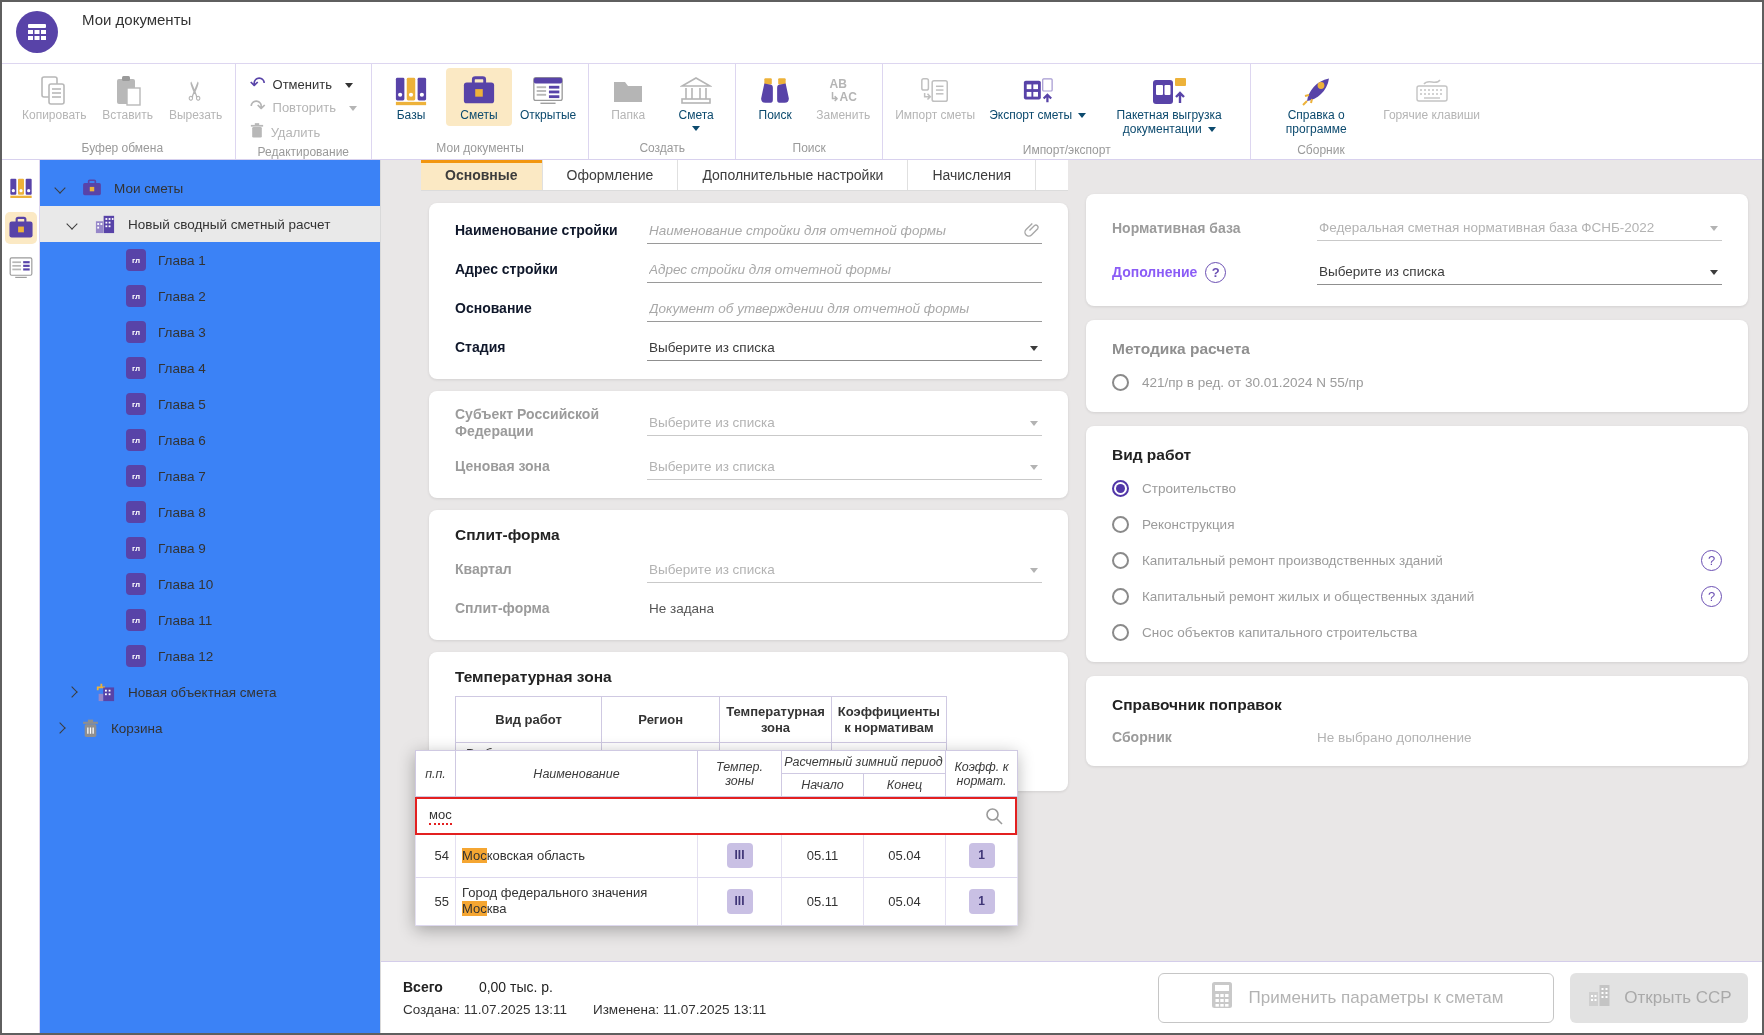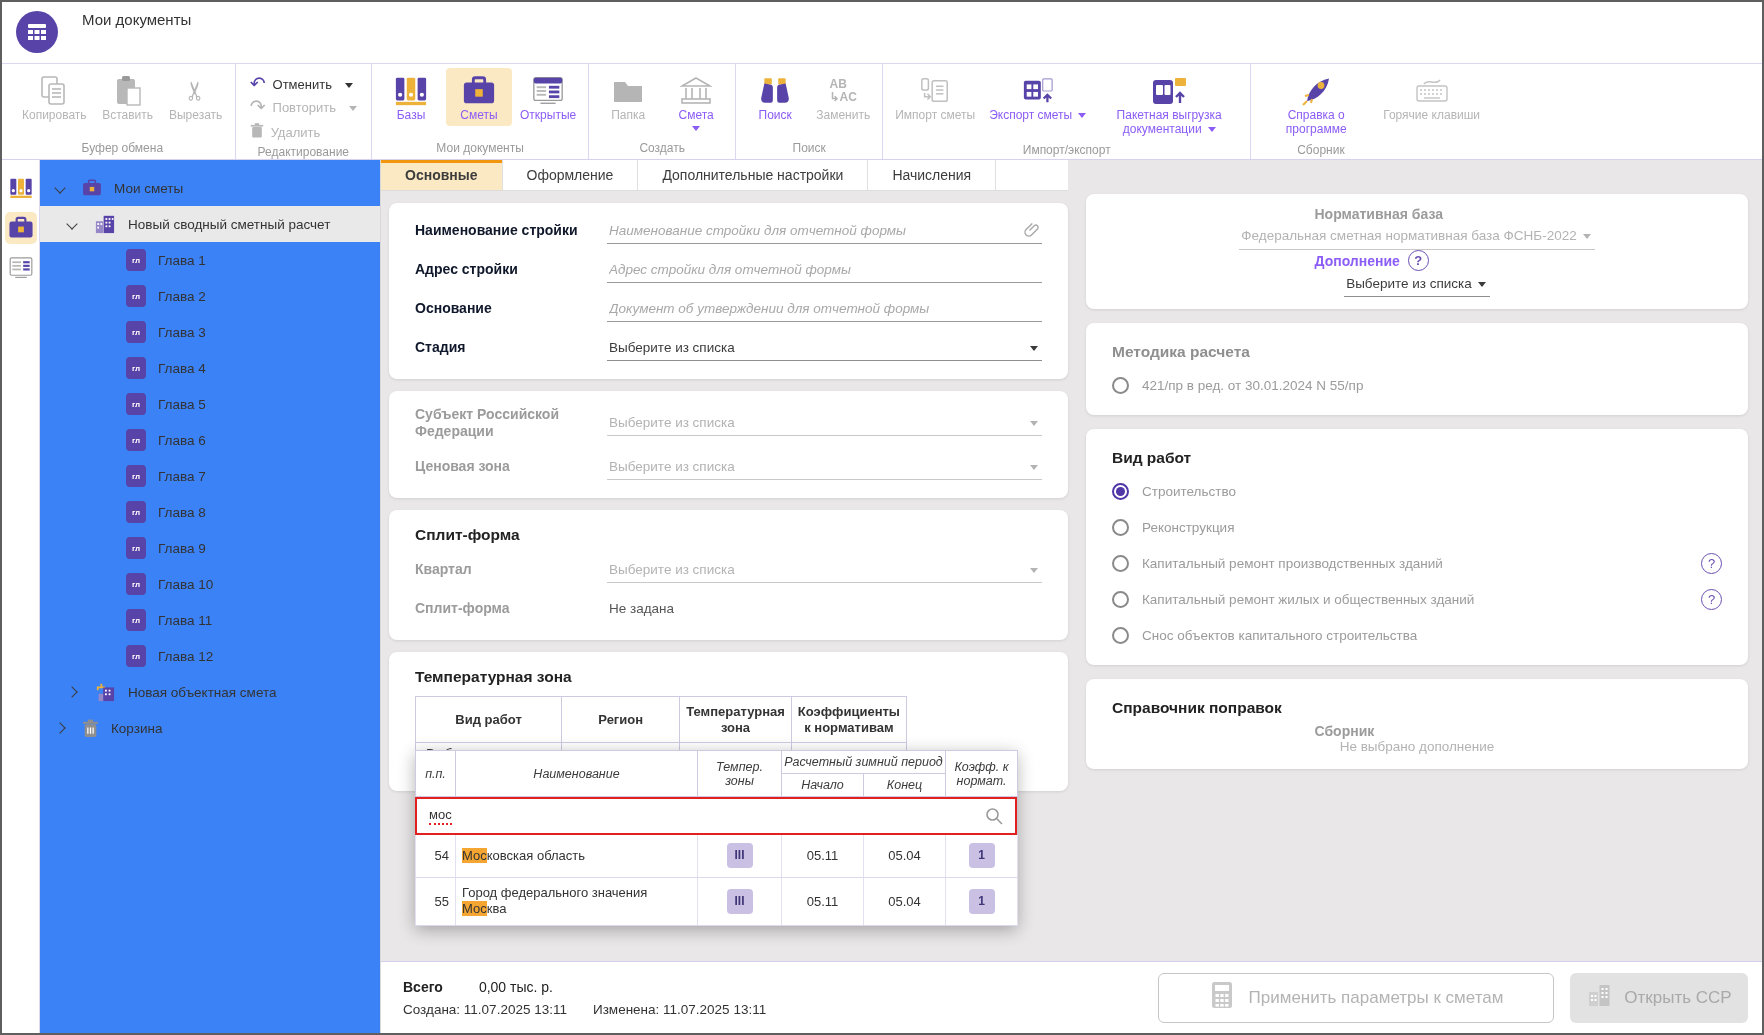--- a/index.html
+++ b/index.html
@@ -13,21 +13,21 @@
   .menubar { position:absolute; left:66px; bottom:0; display:flex; }
   .mitem { padding:6px 27px 8px 27px; font-size:15px; color:#474747; position:relative; cursor:default; }
   .mitem.active { font-weight:bold; color:#222; }
   .mitem.active::after { content:""; position:absolute; left:14px; right:14px; bottom:0; height:4px; background:#f5a623; border-radius:2px; }
 
   
   .tbar { height:96px; flex:none; display:flex; border-bottom:1px solid #d8d1ee; background:#fff; }
   .tgroup { display:flex; flex-direction:column; padding:4px 6px 2px 6px; border-right:1px solid #ddd6f0; }
   .tgroup:last-child { border-right:none; }
   .tbtns { flex:1; display:flex; align-items:flex-start; justify-content:center; gap:2px; }
-  .tbtn { min-width:66px; max-width:118px; padding:5px 6px 3px 6px; display:flex; flex-direction:column; align-items:center; border-radius:4px; font-size:12px; color:#8b5cf6; text-align:center; line-height:1.15; cursor:pointer; }
+  .tbtn { min-width:66px; max-width:118px; padding:5px 6px 3px 6px; display:flex; flex-direction:column; align-items:center; border-radius:4px; font-size:12px; color:#0c4a6e; text-align:center; line-height:1.15; cursor:pointer; }
   .tbtn .tico { height:36px; display:flex; align-items:center; justify-content:center; }
   .tbtn.sel { background:#fbe9c4; }
   .tbtn.dis { color:#b5b5b5; }
   .tglabel { text-align:center; font-size:12px; color:#9a9a9a; padding:3px 2px 2px 2px; white-space:nowrap; }
   .editcol { display:flex; flex-direction:column; gap:7px; padding:8px 8px 0 8px; }
   .erow { display:flex; align-items:center; gap:7px; font-size:13px; color:#333; cursor:pointer; }
   .erow.dis { color:#b5b5b5; }
   .eglyph { font-size:19px; line-height:16px; color:#5843a8; }
   .erow.dis .eglyph { color:#b5b5b5; }
   .caret { display:inline-block; width:0; height:0; border:4px solid transparent; border-top:5px solid currentColor; margin-left:6px; transform:translateY(3px); }
@@ -48,21 +48,21 @@
   .chv.right { transform:rotate(-45deg); }
   .lvl1 { padding-left:16px; }
   .lvl2 { padding-left:28px; }
   .lvl3 { padding-left:86px; }
   .t-ico { margin:0 12px 0 18px; flex:none; display:flex; align-items:center; }
   .ch-ico { width:20px; height:22px; border-radius:4px; background:#5843a8; color:#fff; font-size:8px; font-weight:bold; display:flex; align-items:center; justify-content:center; margin:0 12px 0 0; }
   .ch-ico::after { content:"гл"; }
 
   
   .content { flex:1; position:relative; background:#e9e7e7; display:flex; min-width:0; }
-  .maincol { width:697px; flex:none; display:flex; flex-direction:column; position:relative; }
+  .maincol { width:697px; flex:none; display:flex; flex-direction:column; position:relative;padding-left:40px; }
   .tabstrip { height:31px; flex:none; background:#fff; display:flex; border-bottom:1px solid #dcdcdc; margin-right:10px; }
   .mtab { padding:0 24px; display:flex; align-items:center; font-size:14px; color:#3c3c3c; border-right:1px solid #e0e0e0; cursor:pointer; position:relative; }
   .mtab.active { background:#fbe9c4; font-weight:bold; }
   .mtab.active::before { content:""; position:absolute; top:0; left:0; right:0; height:3px; background:#f2960f; }
   .cards { padding:12px 10px 0 8px; display:flex; flex-direction:column; gap:12px; }
   .card { background:#fff; border-radius:8px; box-shadow:0 1px 3px rgba(0,0,0,.10); padding:8px 26px 12px 26px; }
   .frow { display:flex; align-items:center; min-height:39px; }
   .flabel { width:192px; flex:none; font-size:14px; font-weight:bold; color:#0f172a; line-height:1.2; }
   .flabel.dis { color:#9b9b9b; }
   .ffield { flex:1; position:relative; display:flex; align-items:center; }
@@ -93,21 +93,21 @@
   .numcell { text-align:right; }
   .zbadge { display:inline-block; min-width:26px; height:25px; line-height:25px; background:#c9c0e4; color:#3f3577; border-radius:4px; font-weight:bold; font-size:12px; text-align:center; }
   .hl { background:#f5a632; }
   .pname { line-height:1.25; }
   .centered { text-align:center; }
   .prow { cursor:pointer; }
 
   
   .rightcol { flex:1; padding:34px 14px 0 8px; min-width:0; }
   .rcard { background:#fff; border-radius:8px; box-shadow:0 1px 3px rgba(0,0,0,.10); padding:12px 26px; margin-bottom:14px; }
-  .rfrow { display:flex; align-items:center; min-height:44px;flex-direction:column; }
+  .rfrow { display:flex; align-items:center; min-height:44px; }
   .rflabel { width:205px; flex:none; font-size:14px; font-weight:bold; color:#8b5cf6; display:flex; align-items:center; gap:8px; }
   .rflabel.dis { color:#9b9b9b; }
   .radio-row { display:flex; align-items:center; min-height:36px; padding:5px 0; }
   .radio { width:17px; height:17px; border:2px solid #8a8a8a; border-radius:50%; display:inline-flex; align-items:center; justify-content:center; margin-right:13px; flex:none; cursor:pointer; }
   .radio.sel { border-color:#5136a8; }
   .radio.sel::after { content:""; width:9px; height:9px; border-radius:50%; background:#5136a8; }
   .rlbl { font-size:13.5px; color:#9b9b9b; }
   .helpq { width:21px; height:21px; border:1.5px solid #6b4fb3; border-radius:50%; color:#6b4fb3; font-size:13px; display:inline-flex; align-items:center; justify-content:center; flex:none; cursor:pointer; }
   .helpq::after { content:"?"; }
   .push-right { margin-left:auto; }

